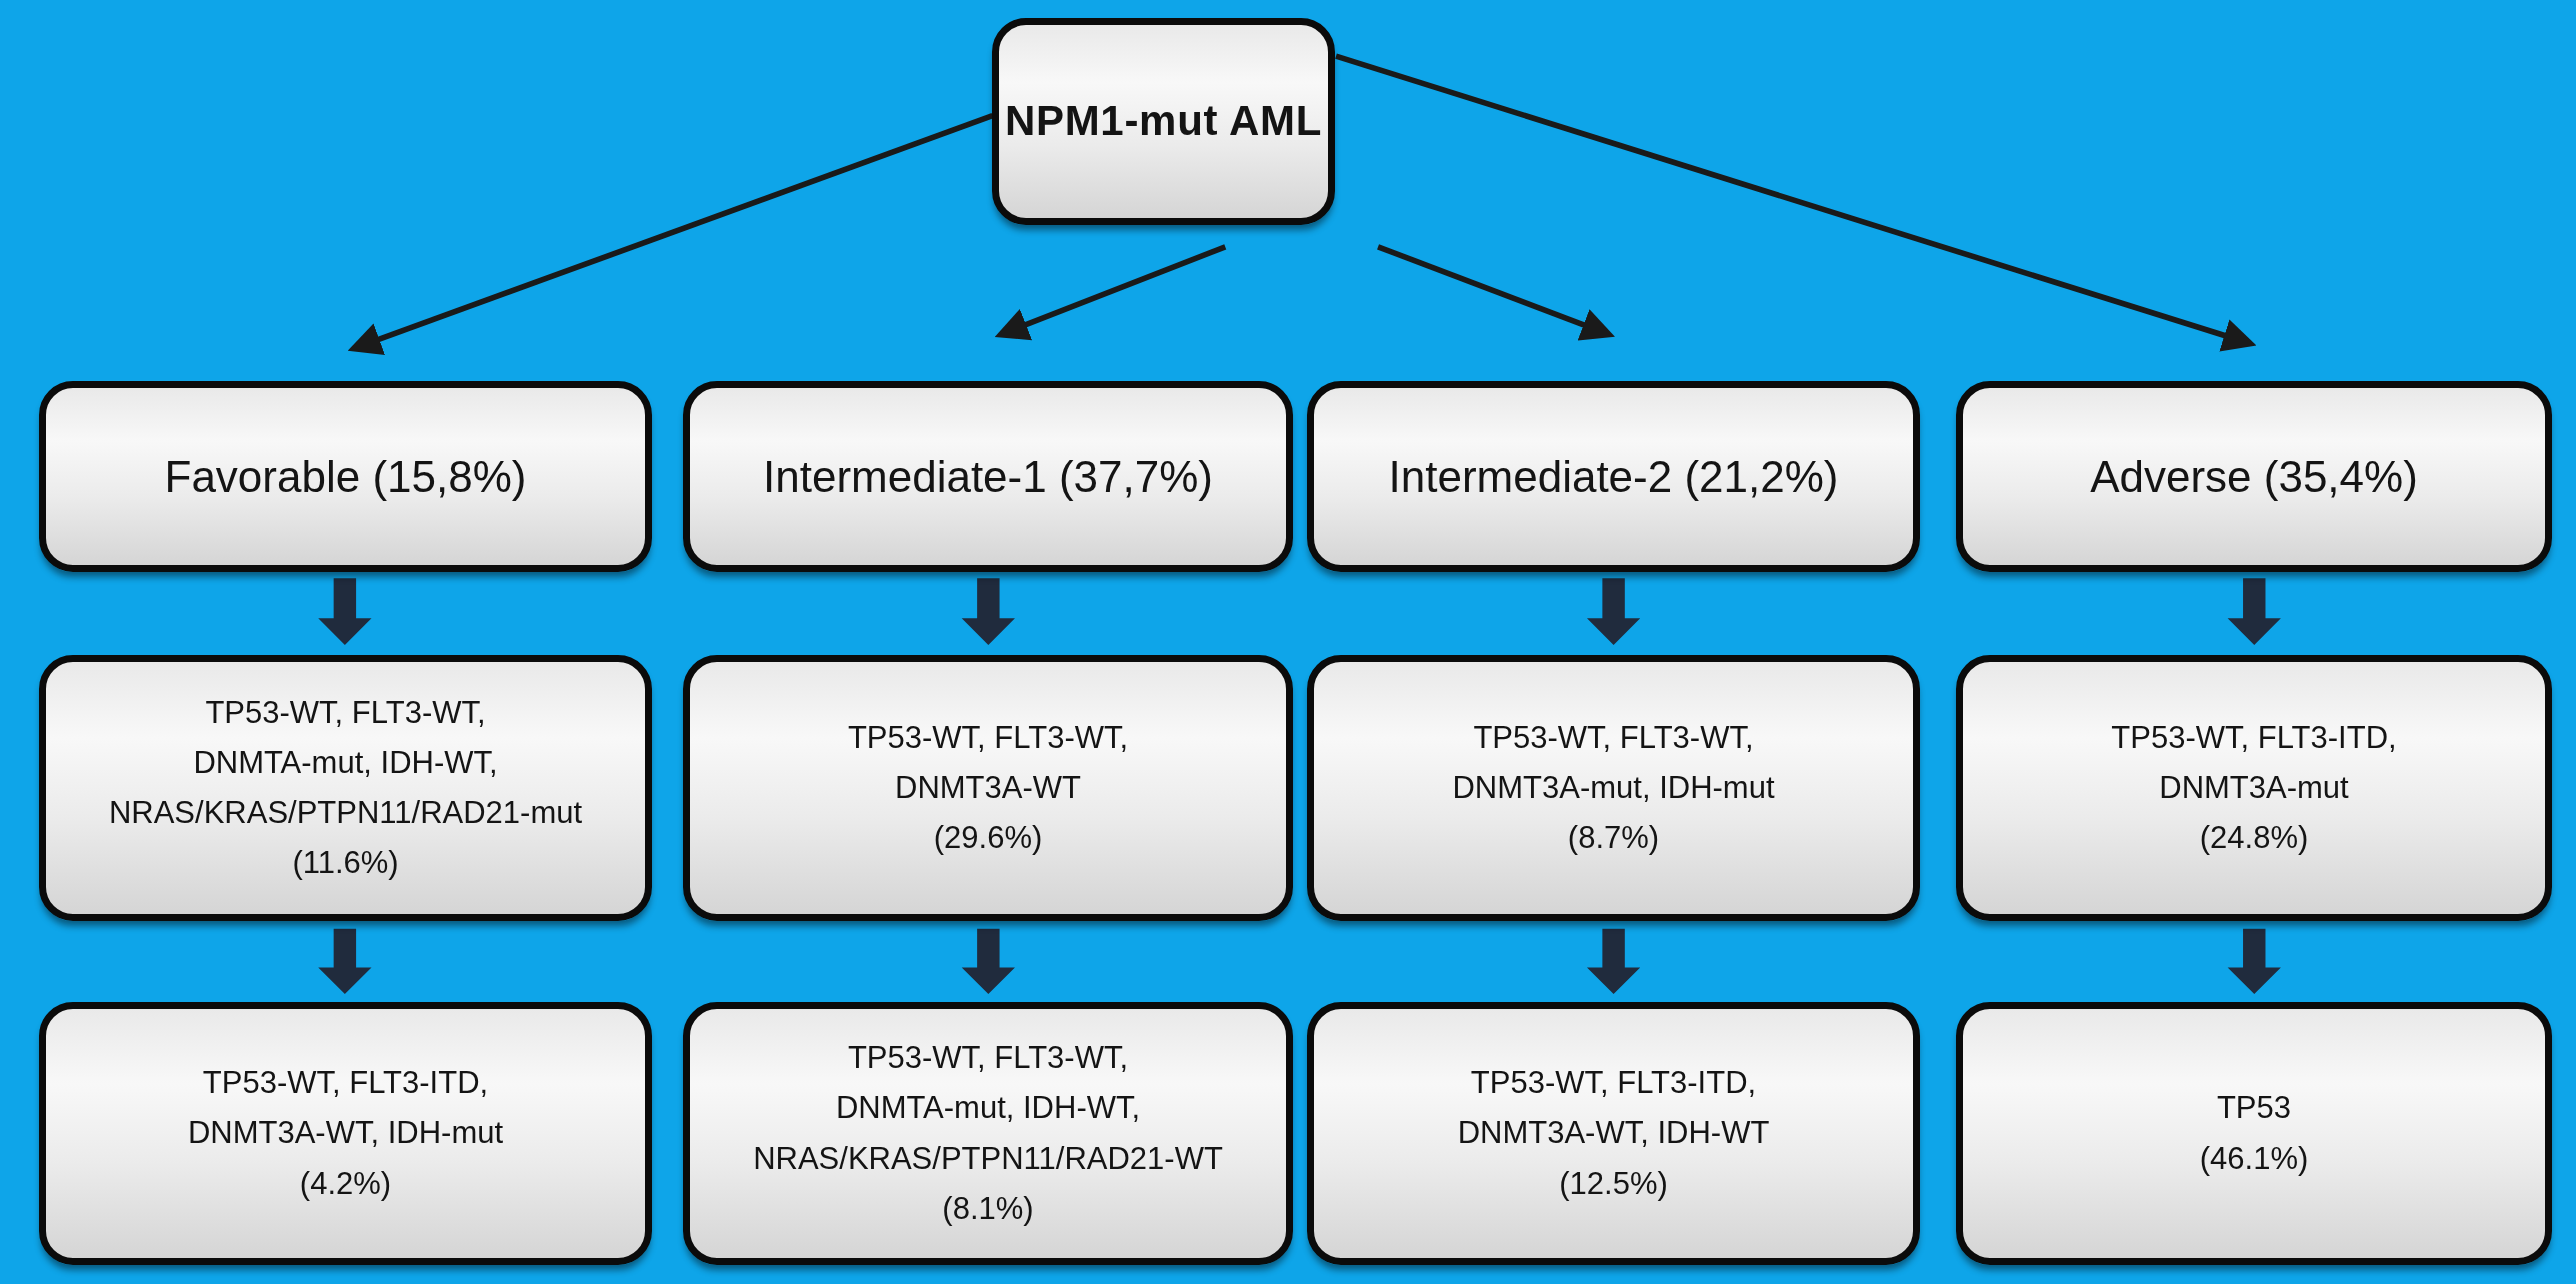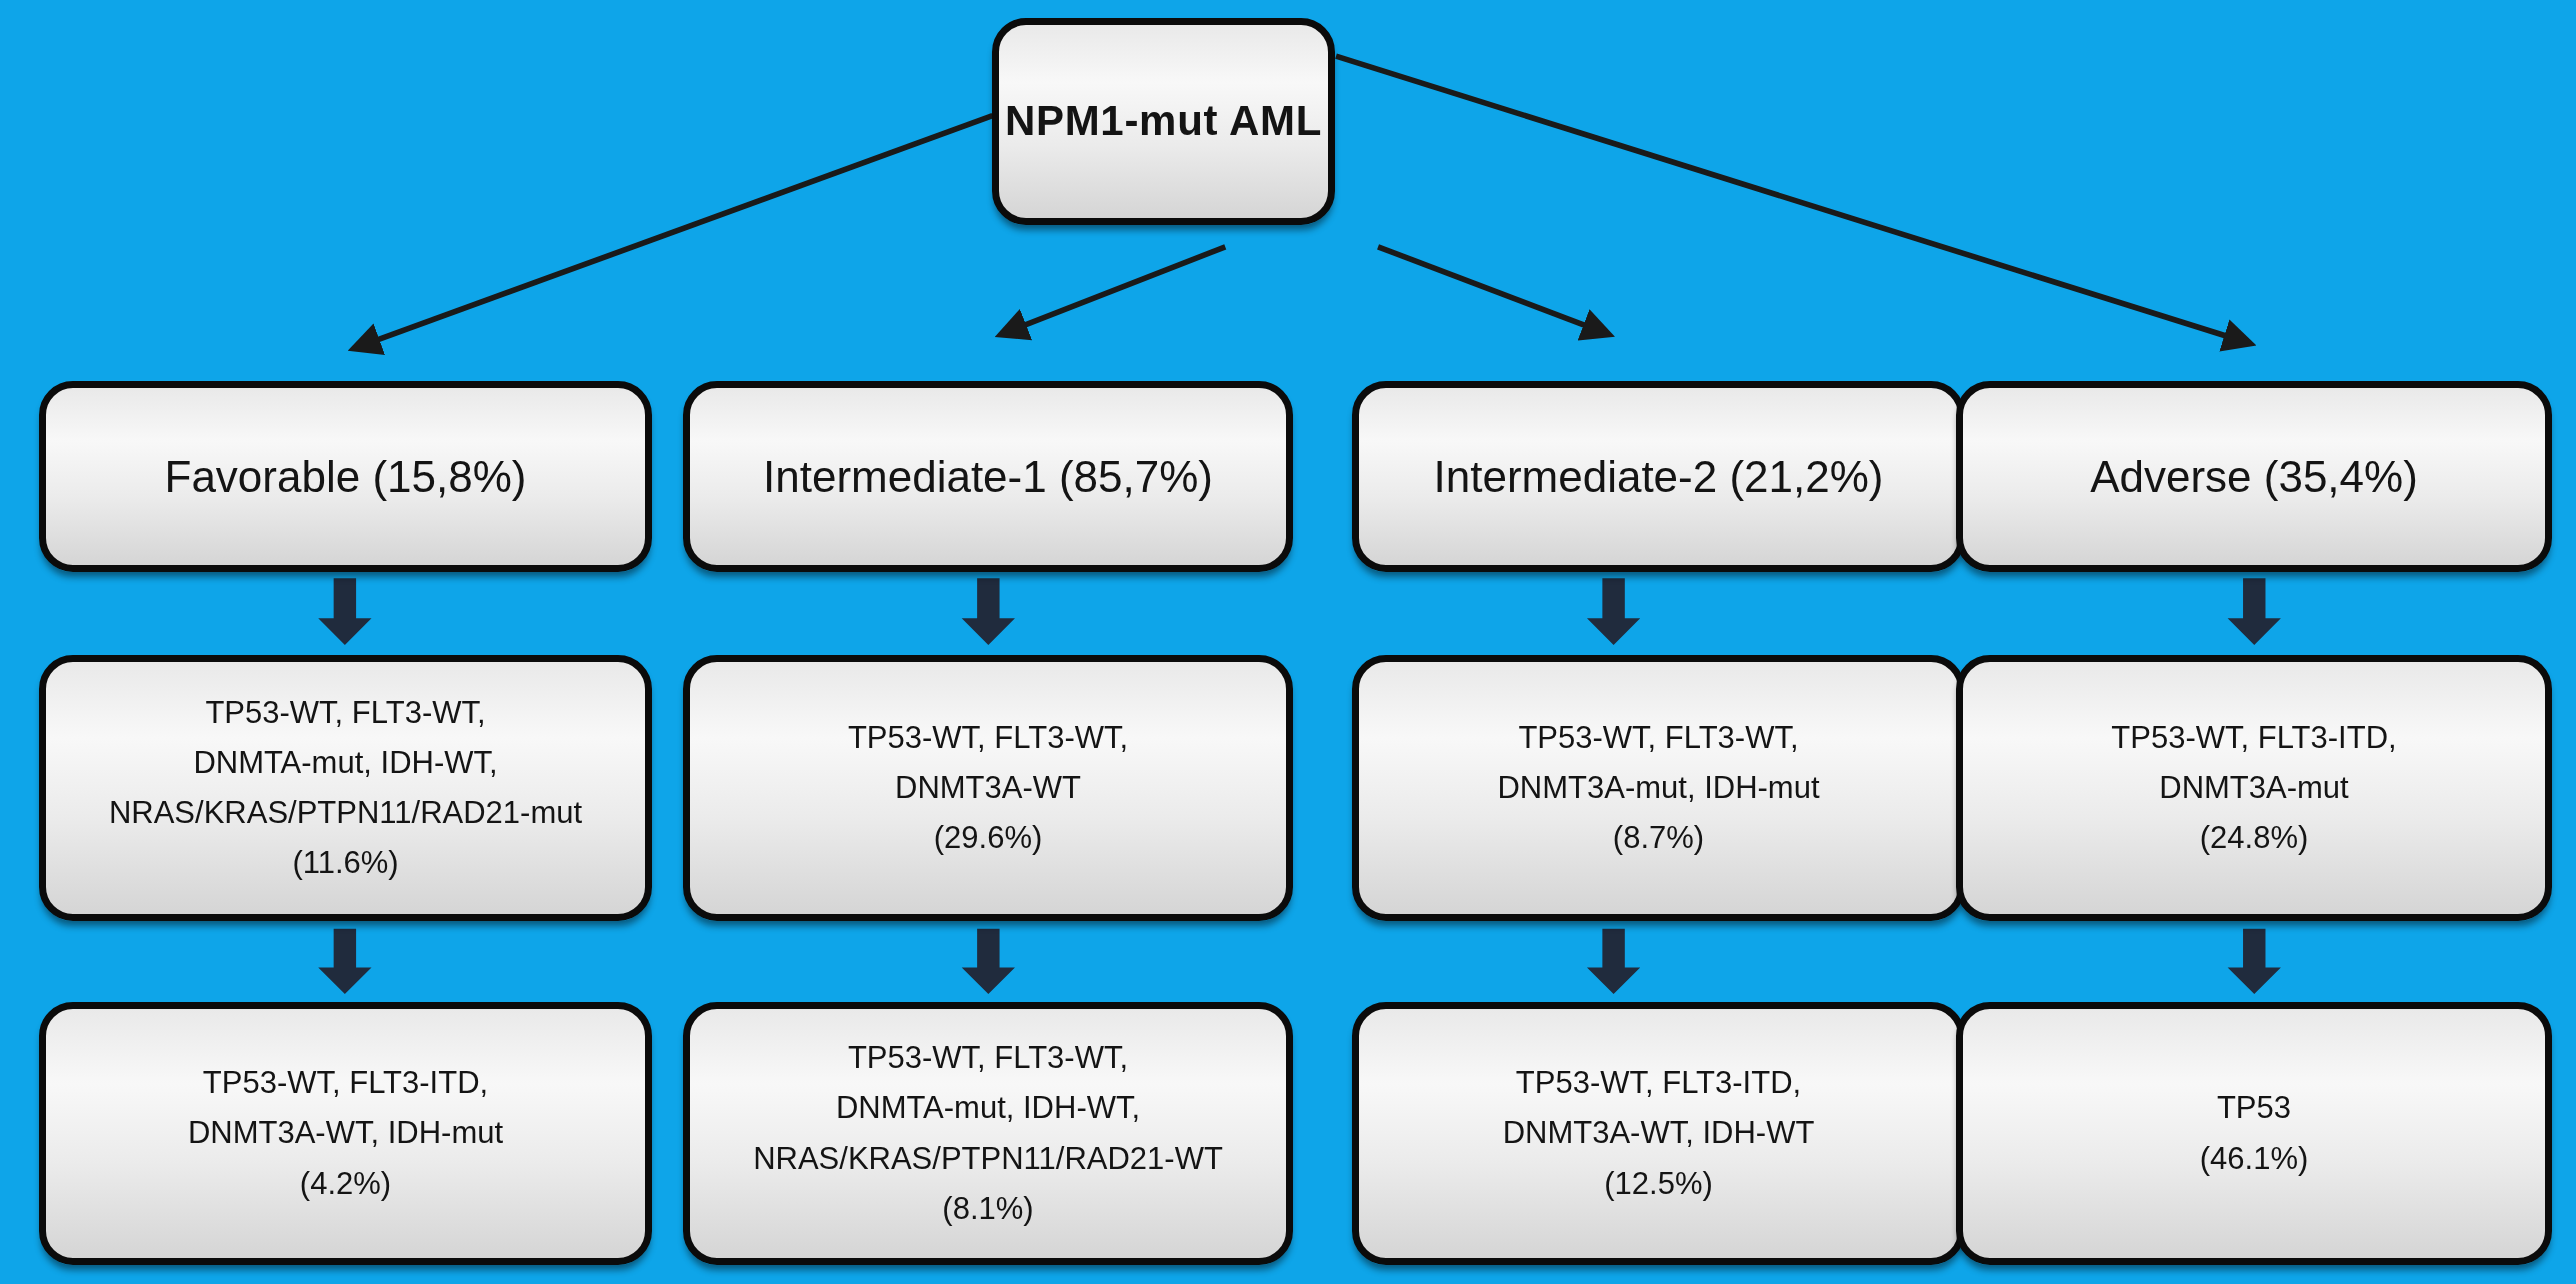--- a/index.html
+++ b/index.html
@@ -49,21 +49,21 @@
   .gen {
     font-size: 31px;
     line-height: 1.62;
     white-space: pre-line;
     padding: 0 9.8px;
   }
   .r3 { top: 655px;  height: 266px; }
   .r4 { top: 1002px; height: 263px; }
   .c1 { left: 39px;   width: 613px; }
   .c2 { left: 683px;  width: 610px; }
-  .c3 { left: 1352px; width: 613px; }
+  .c3 { left: 1307px; width: 613px; }
   .c4 { left: 1956px; width: 596px; }
   .branch {
     stroke: #1a1a1a;
     stroke-width: 8;
     fill: none;
   }
   .block-arrow {
     fill: #202b3d;
   }
 </style>
@@ -96,21 +96,21 @@
   </svg>
 
   <div class="box root">
     <span>NPM1-mut AML</span>
   </div>
 
   <div class="box cat c1">
     <span>Favorable (15,8%)</span>
   </div>
   <div class="box cat c2">
-    <span>Intermediate-1 (85,7%)</span>
+    <span>Intermediate-1 (37,7%)</span>
   </div>
   <div class="box cat c3">
     <span>Intermediate-2 (21,2%)</span>
   </div>
   <div class="box cat c4">
     <span>Adverse (35,4%)</span>
   </div>
 
   <div class="box gen r3 c1">
     <span>TP53-WT, FLT3-WT,

